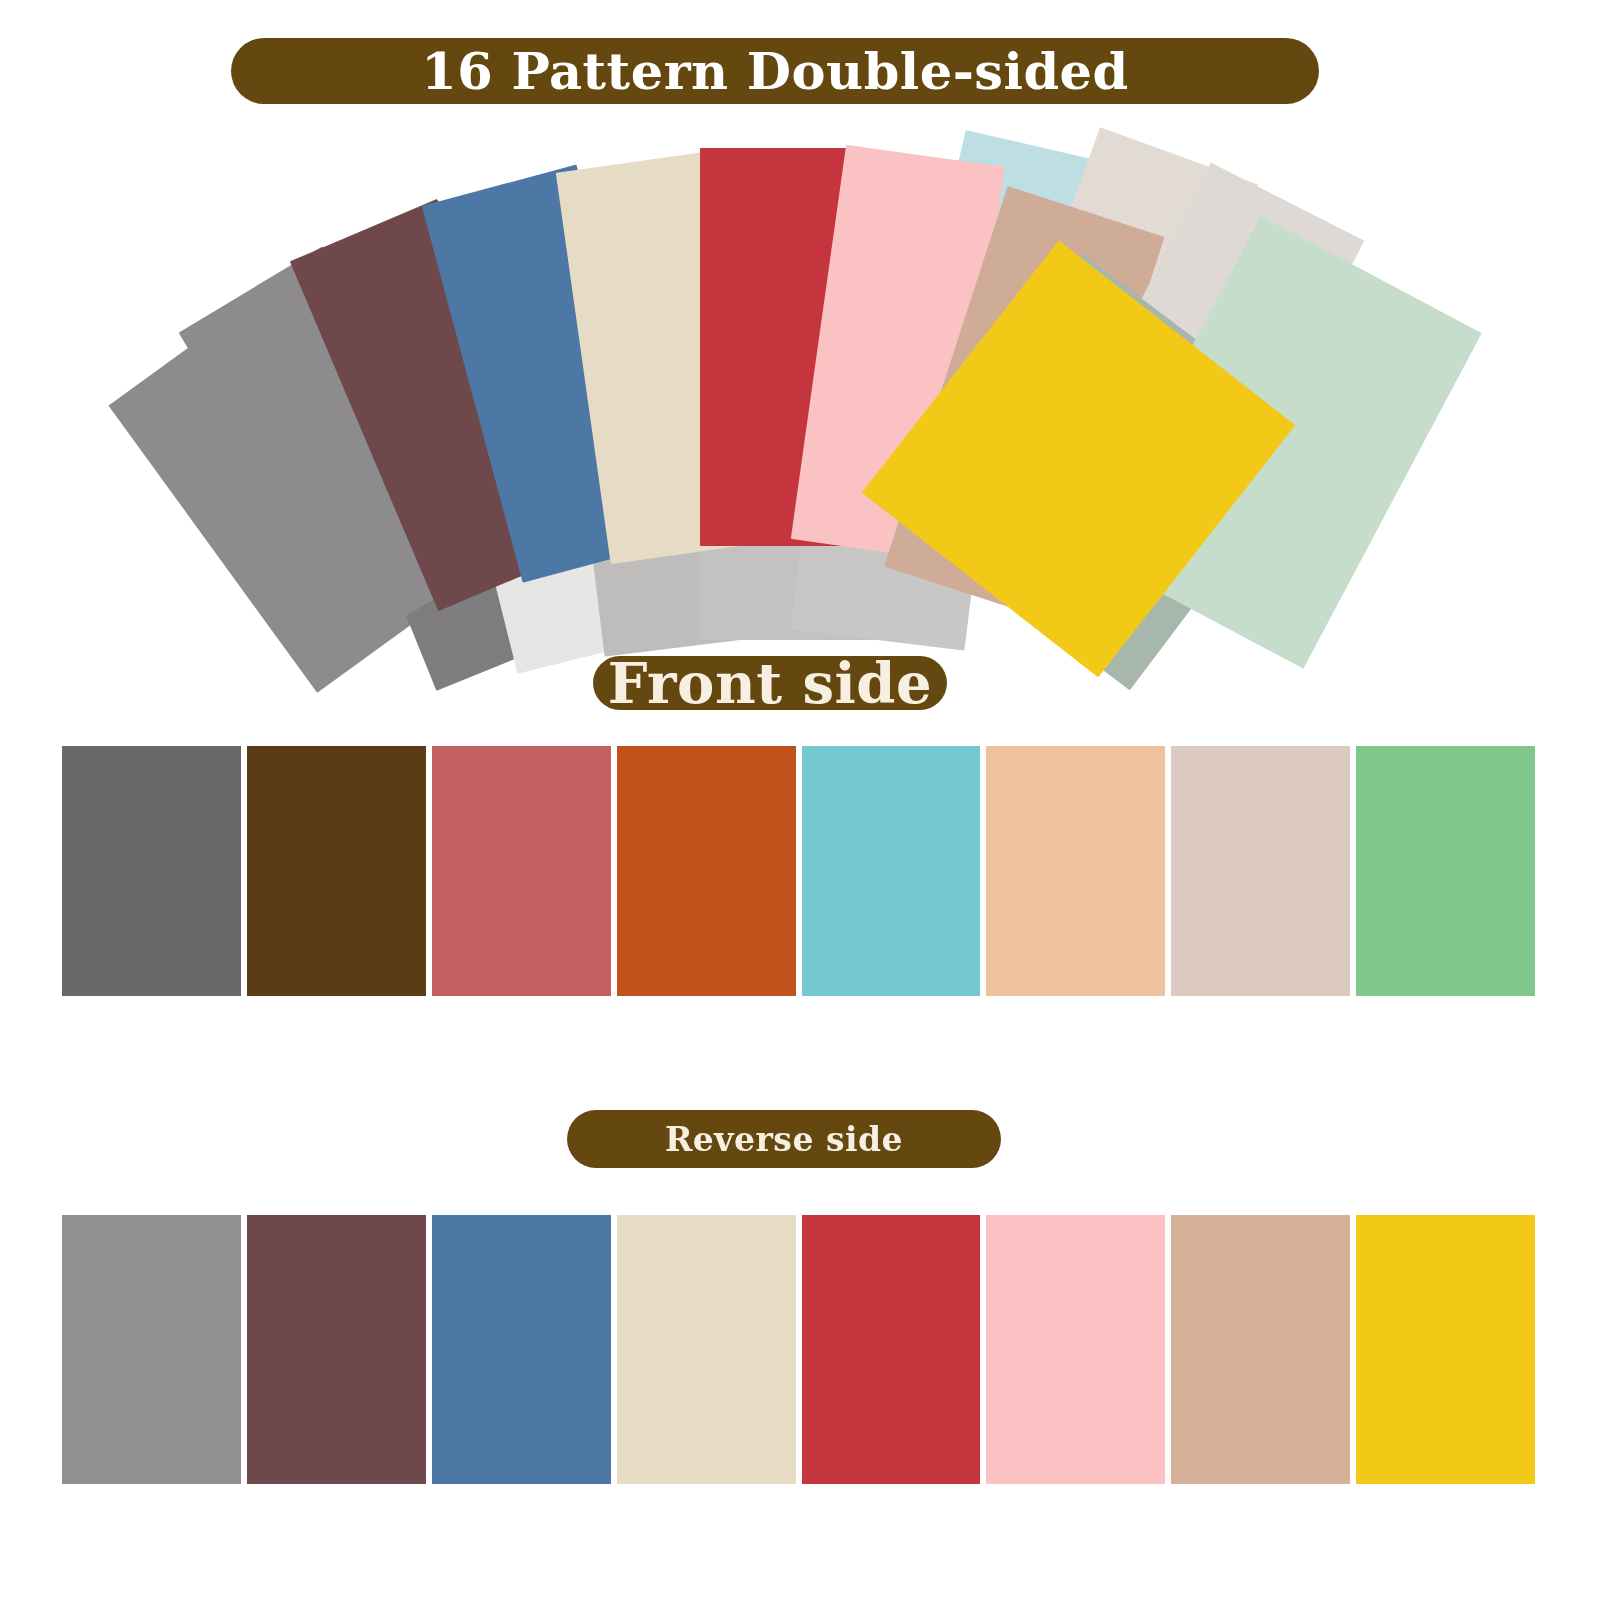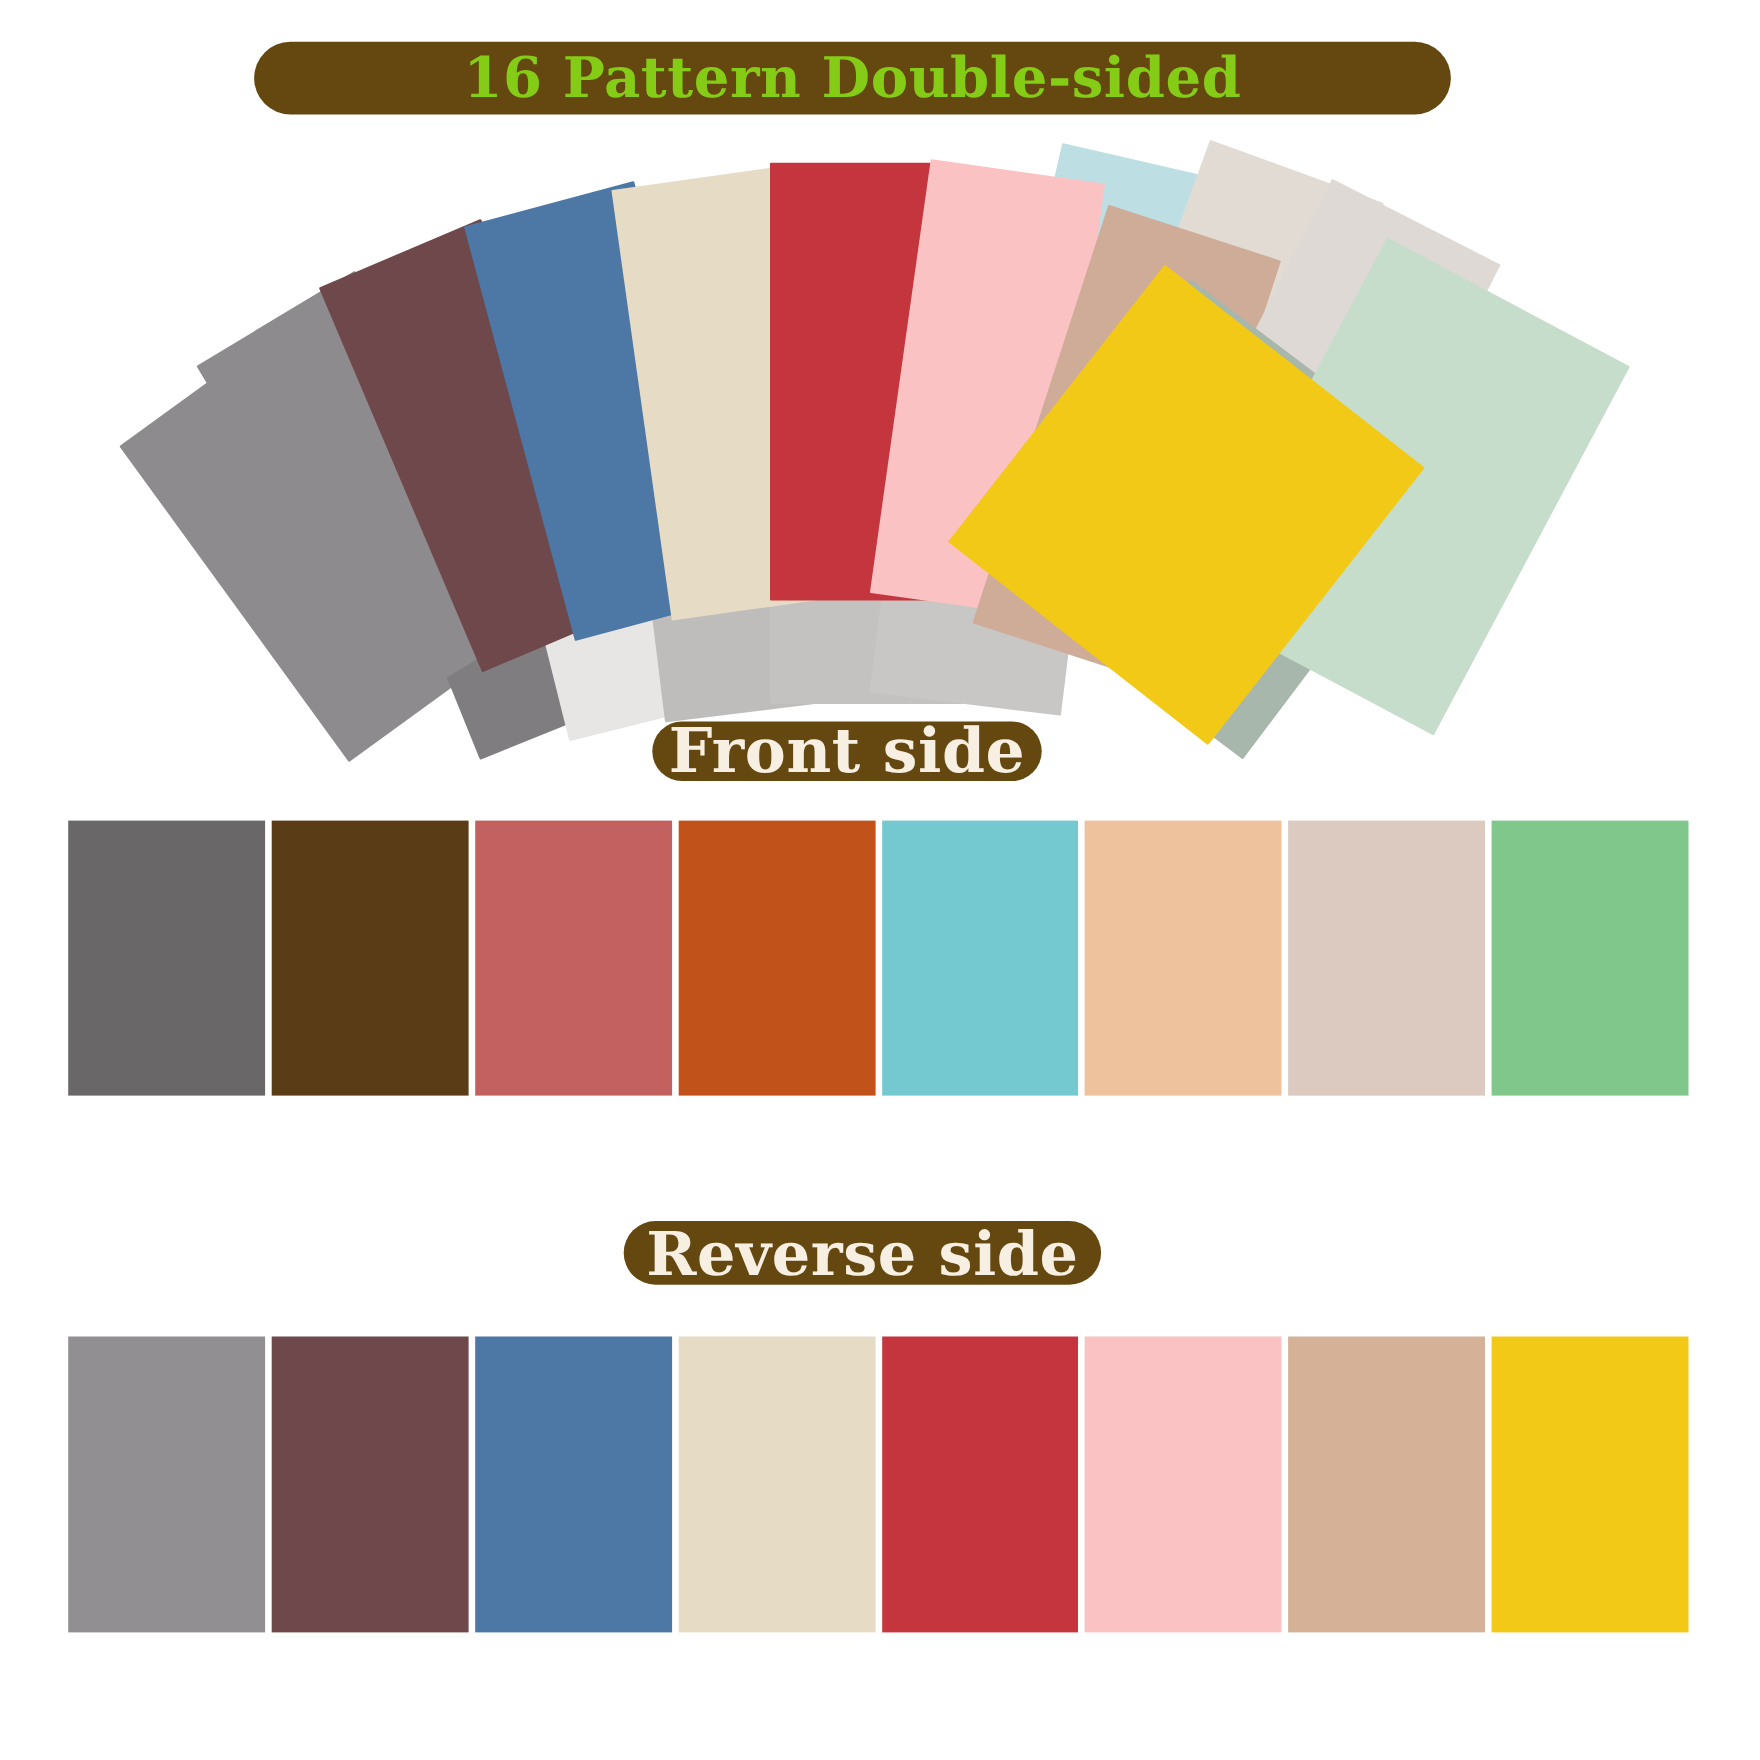--- a/index.html
+++ b/index.html
@@ -50,21 +50,21 @@
     letter-spacing: 0.5px;
   }
   .pill-reverse {
     left: 567px;
     top: 1110px;
     width: 434px;
     height: 58px;
     border-radius: 29px;
     font-family: "DejaVu Serif", serif;
     font-weight: bold;
-    font-size: 55px;
+    font-size: 33px;
     letter-spacing: 0.5px;
   }
 
   
   .fan {
     position: absolute;
     left: 0;
     top: 110px;
     width: 1600px;
     height: 540px;
@@ -96,21 +96,21 @@
     height: 269px;
   }
   .swatch {
     flex: 1 1 0;
     height: 100%;
   }
 </style>
 </head>
 <body>
 
-<div class="pill pill-title" style="background: rgb(100, 72, 15); color: #84cc16;">16 Pattern Double-sided</div>
+<div class="pill pill-title" style="background: rgb(100, 72, 15); color: #ffffff;">16 Pattern Double-sided</div>
 
 <div class="fan">
     <div class="sheet" style="left: 300px; top: 175px; width: 180px; height: 355px; background: rgb(142, 139, 142); z-index: 1; transform: rotate(-36deg);"></div>
     <div class="sheet" style="left: 352px; top: 128px; width: 168px; height: 360px; background: rgb(142, 139, 142); z-index: 3; transform: rotate(-31deg);"></div>
     <div class="sheet" style="left: 430px; top: 188px; width: 175px; height: 360px; background: rgb(127, 125, 128); z-index: 2; transform: rotate(-22deg);"></div>
     <div class="sheet" style="left: 432px; top: 90px; width: 160px; height: 380px; background: rgb(110, 72, 74); z-index: 5; transform: rotate(-23deg);"></div>
     <div class="sheet" style="left: 515px; top: 168px; width: 172px; height: 375px; background: rgb(232, 230, 228); z-index: 4; transform: rotate(-14deg);"></div>
     <div class="sheet" style="left: 520px; top: 62px; width: 160px; height: 390px; background: rgb(77, 119, 165); z-index: 7; transform: rotate(-15deg);"></div>
     <div class="sheet" style="left: 604px; top: 156px; width: 175px; height: 380px; background: rgb(191, 189, 188); z-index: 6; transform: rotate(-7deg);"></div>
     <div class="sheet" style="left: 610px; top: 48px; width: 160px; height: 395px; background: rgb(230, 220, 197); z-index: 9; transform: rotate(-8deg);"></div>

